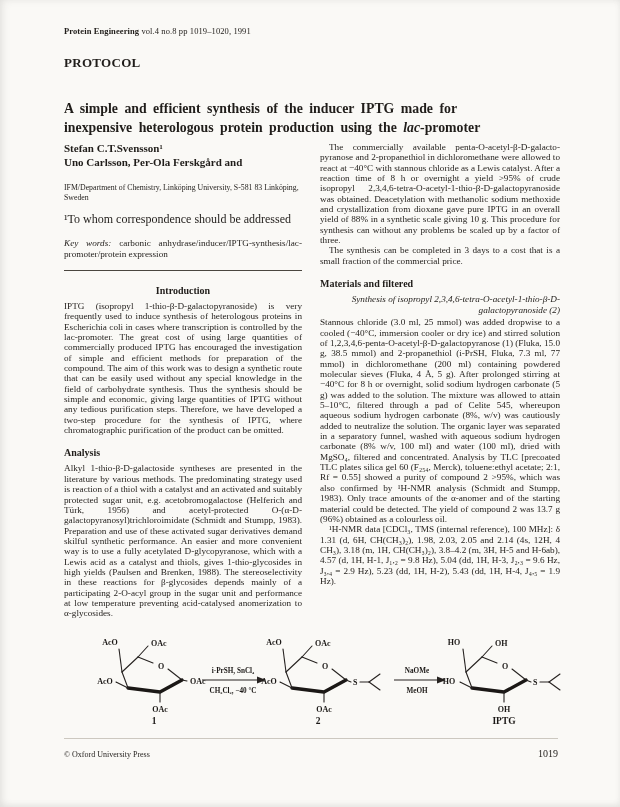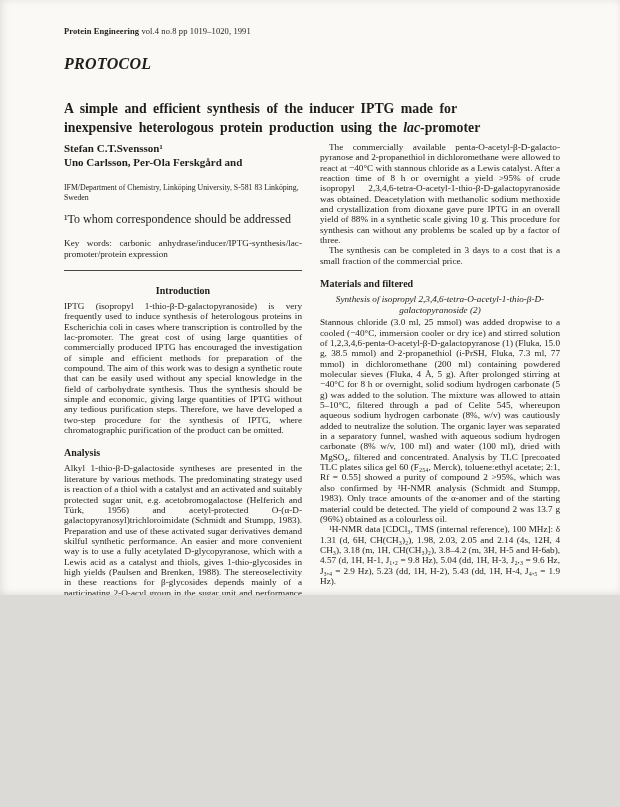--- a/index.html
+++ b/index.html
@@ -1,39 +1,39 @@
 <!DOCTYPE html>
 <html><head>
 <meta charset="utf-8">
 <style>
   html,body{margin:0;padding:0;background:#dcdad6;}
   .page{
-    position:relative; width:620px; height:595px; overflow:hidden;
+    position:relative; width:620px; height:807px; overflow:hidden;
     background:#faf9f6; color:#201d1a;
     font-family:"Liberation Serif", serif;
     box-shadow:inset 3px 0 8px rgba(0,0,0,0.07), inset 0 -2px 6px rgba(0,0,0,0.05);
   }
   .masthead{position:absolute; left:64px; top:26px; font-size:8.5px; letter-spacing:0.1px;}
   .masthead .jname{font-weight:bold;}
-  .protocol{position:absolute; left:64px; top:55px; font-size:16px; font-weight:bold; letter-spacing:0.3px;font-style:italic;}
+  .protocol{position:absolute; left:64px; top:55px; font-size:13px; font-weight:bold; letter-spacing:0.3px;}
   .title{position:absolute; left:64px; top:72px; width:482px; font-size:13.8px; font-weight:bold; line-height:18.5px; word-spacing:3px;margin-top:28px;}
   .title .ital{font-style:italic;}
   .col-left{position:absolute; left:64px; top:142px; width:238px;}
   .col-right{position:absolute; left:320px; top:142px; width:240px;}
   .authors{font-size:11px; font-weight:bold; line-height:13.5px;}
   .affiliation{margin-top:14px; font-size:7.8px; line-height:9.5px;}
   .footnote{margin-top:10px; font-size:12px;}
   .keywords{margin-top:11px; font-size:9.2px; line-height:11px; text-align:justify;}
-  .keywords .kw-label{margin-top:8px;}
+  .keywords .kw-label{font-style:italic;margin-top:8px;}
   .rule{margin-top:10px; border-top:1px solid #4a463f; height:0;}
   .sec-heading{font-size:10px; font-weight:bold; margin:12px 0 5px 0;}
   .sec-heading.first{margin-top:14px;text-align:center;}
   .body-text{font-size:9.2px; line-height:10.35px; text-align:justify;}
   .body-text.indent{text-indent:9px;}
-  .subheading{font-size:9.2px; line-height:10.6px; font-style:italic; margin:0 0 2px 0; text-align:center;}
+  .subheading{font-size:9.2px; line-height:10.6px; font-style:italic; margin:0 0 2px 0; text-align:right;}
   .scheme{position:absolute; left:64px; top:632px; width:500px; height:110px;}
   .scheme svg{display:block;}
   .scheme .bond{stroke:#262220; stroke-width:1.1; fill:none; stroke-linecap:round;}
   .scheme .bold-bond{stroke:#1b1816; stroke-width:3.4; fill:none; stroke-linecap:round; stroke-linejoin:round;}
   .scheme .arrow-line{stroke:#262220; stroke-width:1.2; fill:none;}
   .scheme .arrow-head{fill:#262220; stroke:none;}
   .scheme text{fill:#1b1816;}
   .scheme .atom{font:bold 8px "Liberation Serif", serif;}
   .scheme .rg{font:bold 7.2px "Liberation Serif", serif;}
   .scheme .num{font:bold 9.5px "Liberation Serif", serif;}

